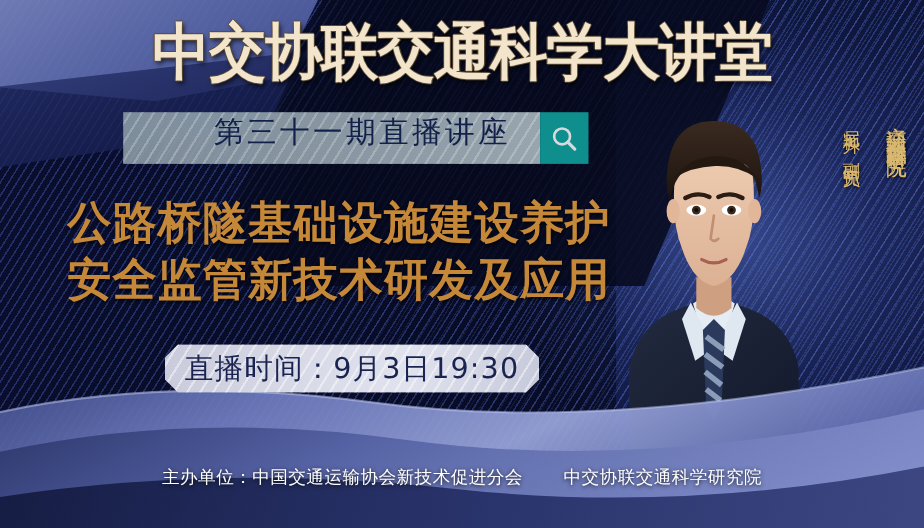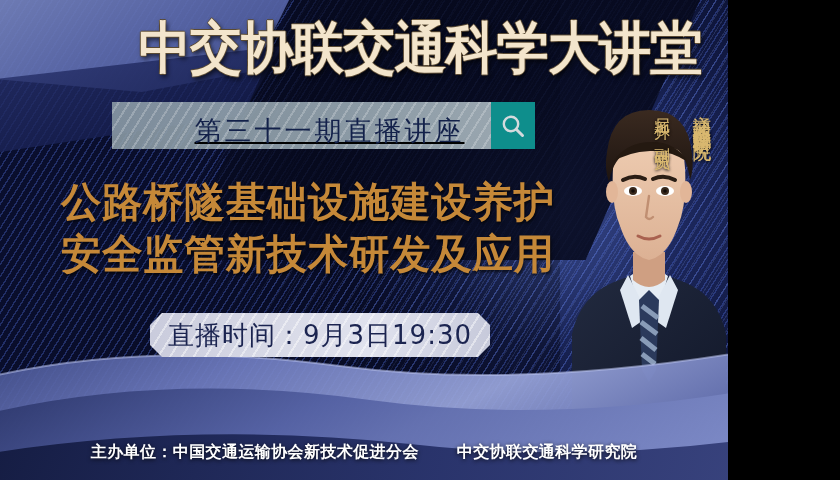--- a/index.html
+++ b/index.html
@@ -2,26 +2,25 @@
 <html lang="zh"><head>
 <meta charset="utf-8">
 <style>
   html, body {
     margin: 0;
     padding: 0;
     background: #000;
   }
   .poster {
     position: relative;
-    width: 704px;
+    width: 840px;
     height: 480px;
     overflow: hidden;
     font-family: "Liberation Sans", "DejaVu Sans", sans-serif;
     background: #404040;
-    padding-left: 24px;
   }
 
   
   .bg-base {
     position: absolute;
     inset: 0;
     background:
       radial-gradient(120% 90% at 78% 42%, #1b2558 0%, #121a44 34%, #0a1030 62%, #070b24 100%);
   }
   .bg-darkpanel {
@@ -124,23 +123,22 @@
     width: 423px; height: 47px;
     display: flex;
     align-items: stretch;
   }
   .sub-bar-body {
     position: relative;
     flex: 1 1 auto;
     background: linear-gradient(90deg, rgba(140,156,166,.88) 0%, rgba(152,168,178,.9) 60%, rgba(168,182,190,.9) 100%);
     overflow: hidden;
     display: flex;
-    align-items: flex-end;
+    align-items: flex-start;
     justify-content: center;
-    text-decoration: underline;
   }
   .sub-bar-body::after {
     content: "";
     position: absolute; inset: -20px;
     background-image: repeating-linear-gradient(
       -58deg,
       rgba(255,255,255,0) 0px, rgba(255,255,255,0) 7px,
       rgba(255,255,255,.22) 7px, rgba(255,255,255,.22) 9px);
     pointer-events: none;
   }
@@ -230,25 +228,24 @@
     letter-spacing: 2.5px;
   }
 
   
   .footer {
     position: absolute;
     left: 0; right: 0; top: 424px;
     text-align: center;
     color: #ffffff;
     font-size: 16px;
-    font-weight: 700;
+    font-weight: 400;
     letter-spacing: .4px;
     text-shadow: 0 1px 4px rgba(0,0,0,.85);
     font-family: "DejaVu Sans", "Liberation Sans", sans-serif;
-    margin-top: 18px;
   }
   .footer .sep { display: inline-block; width: 26px; }
 </style>
 </head>
 <body>
 
 <div class="poster">
 
   <div class="bg-base"></div>
   <div class="bg-darkpanel"></div>

